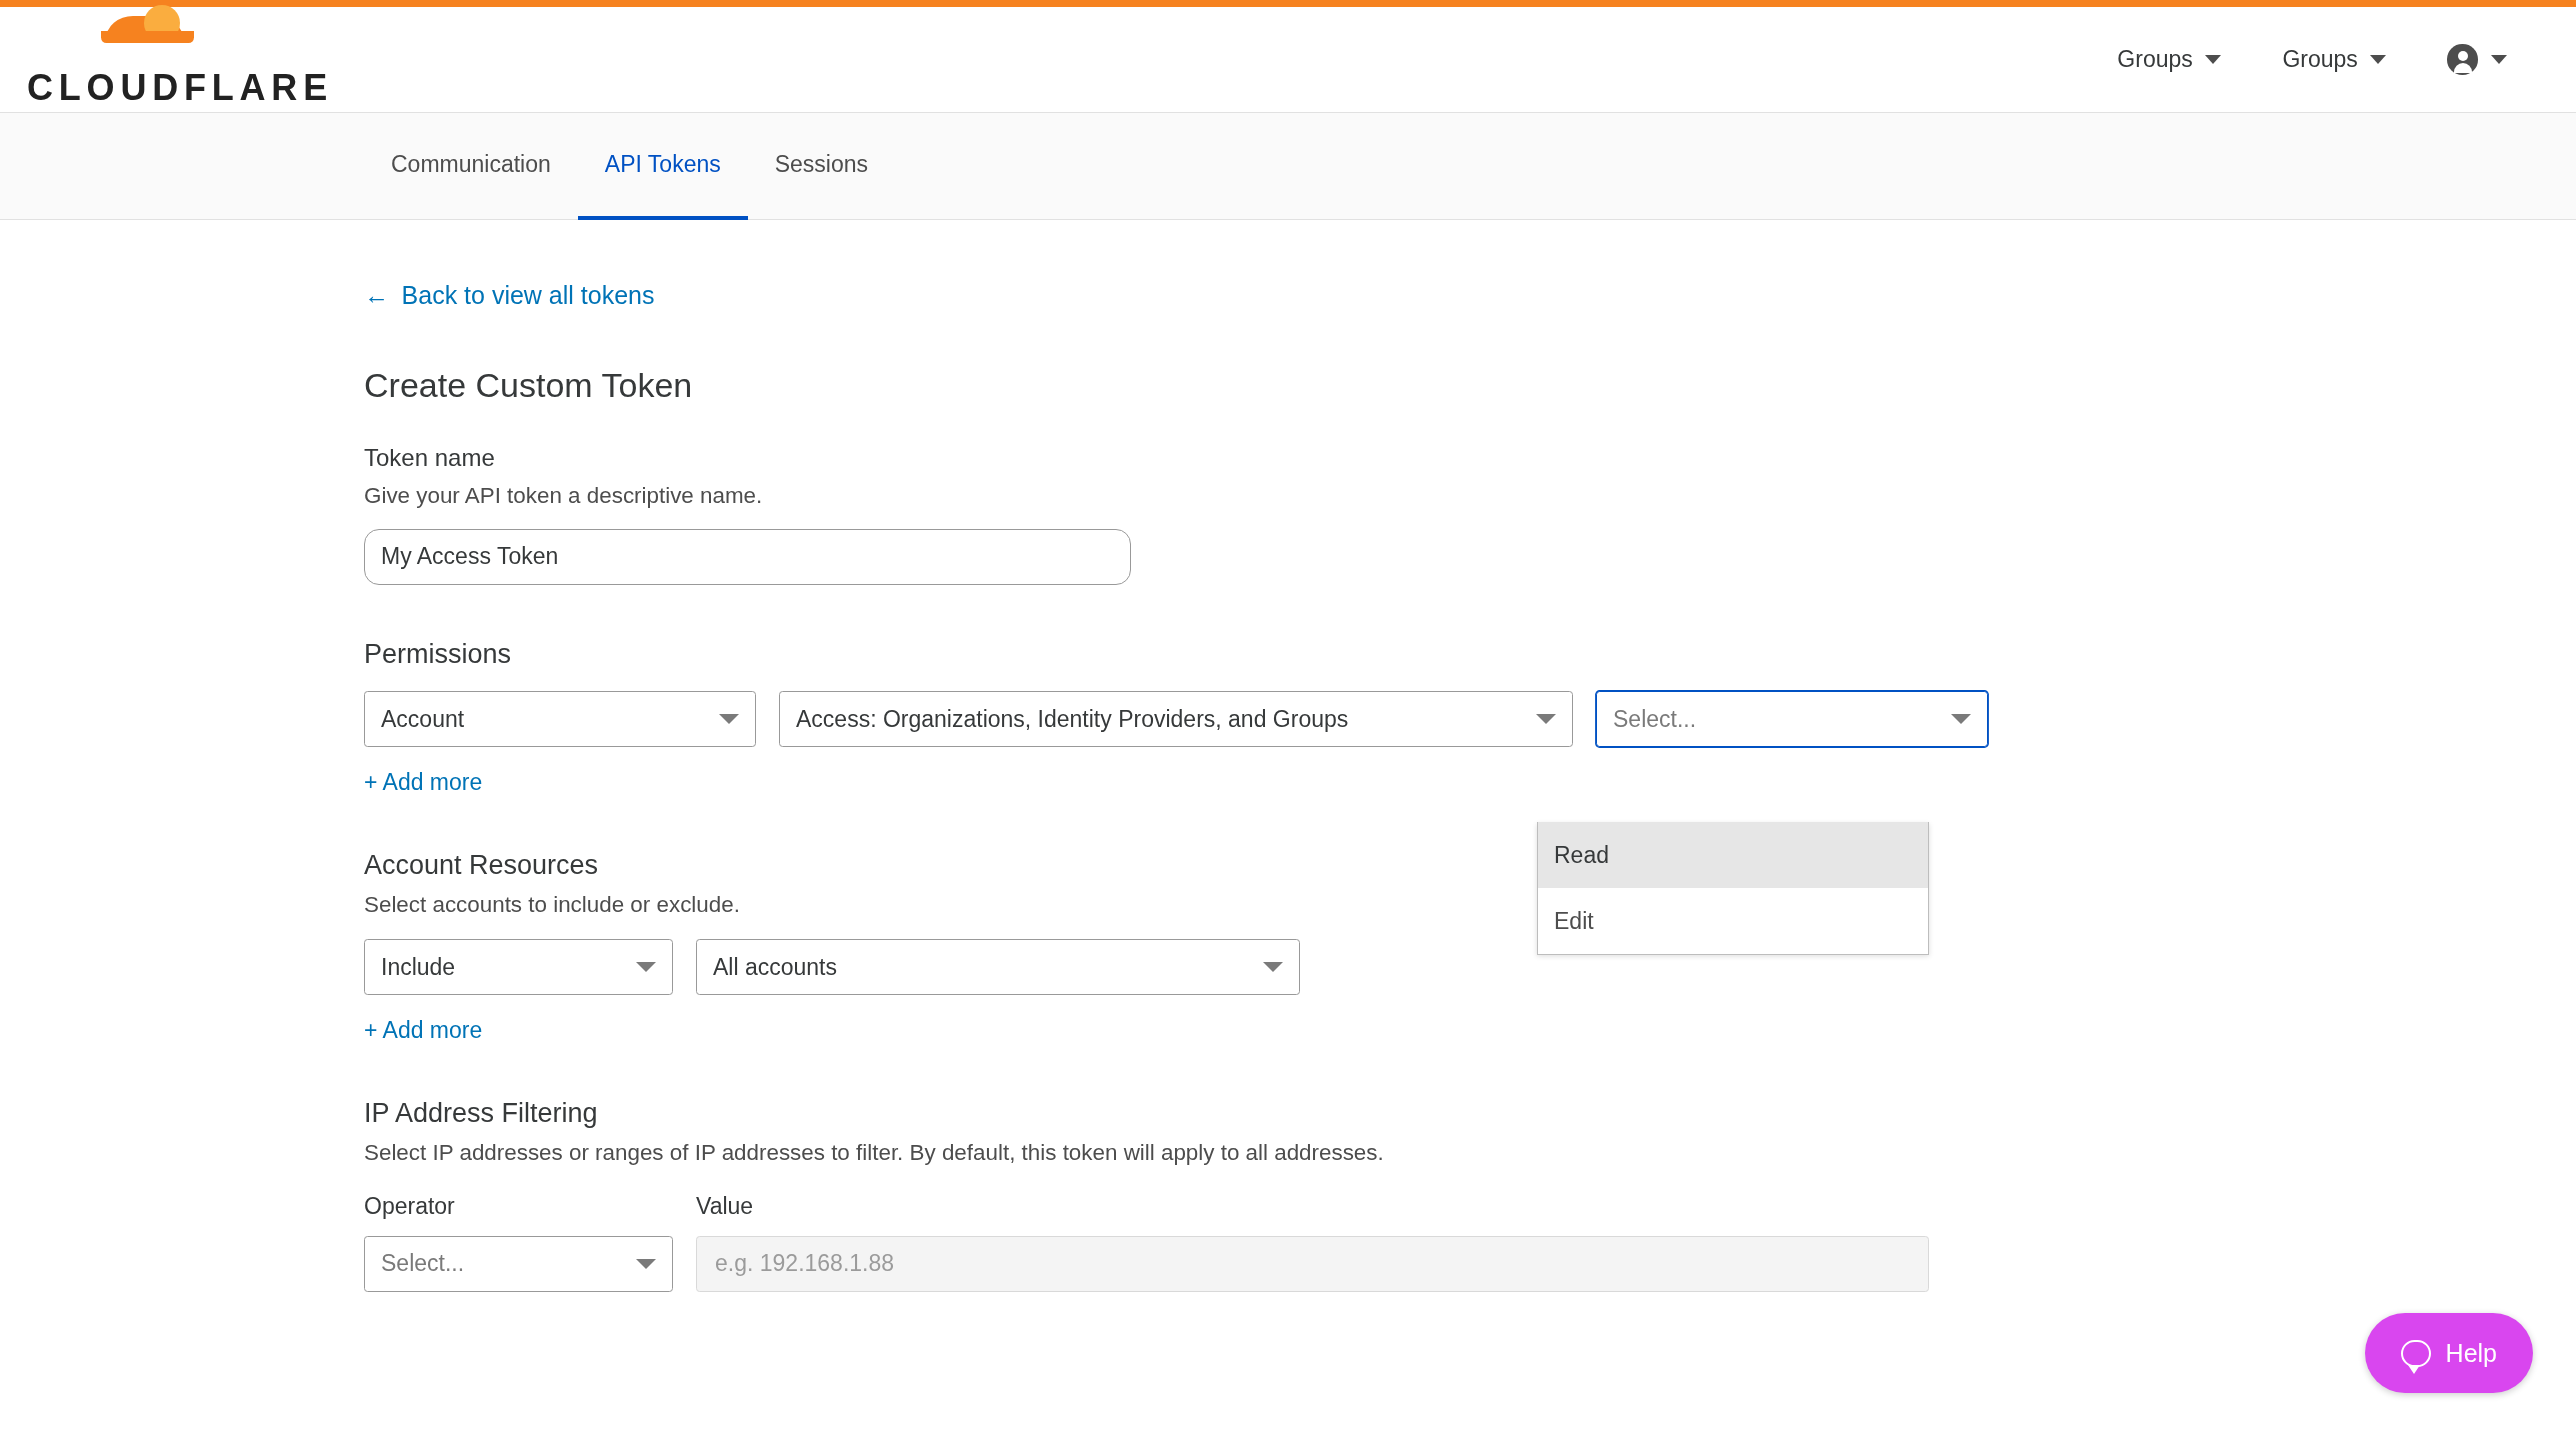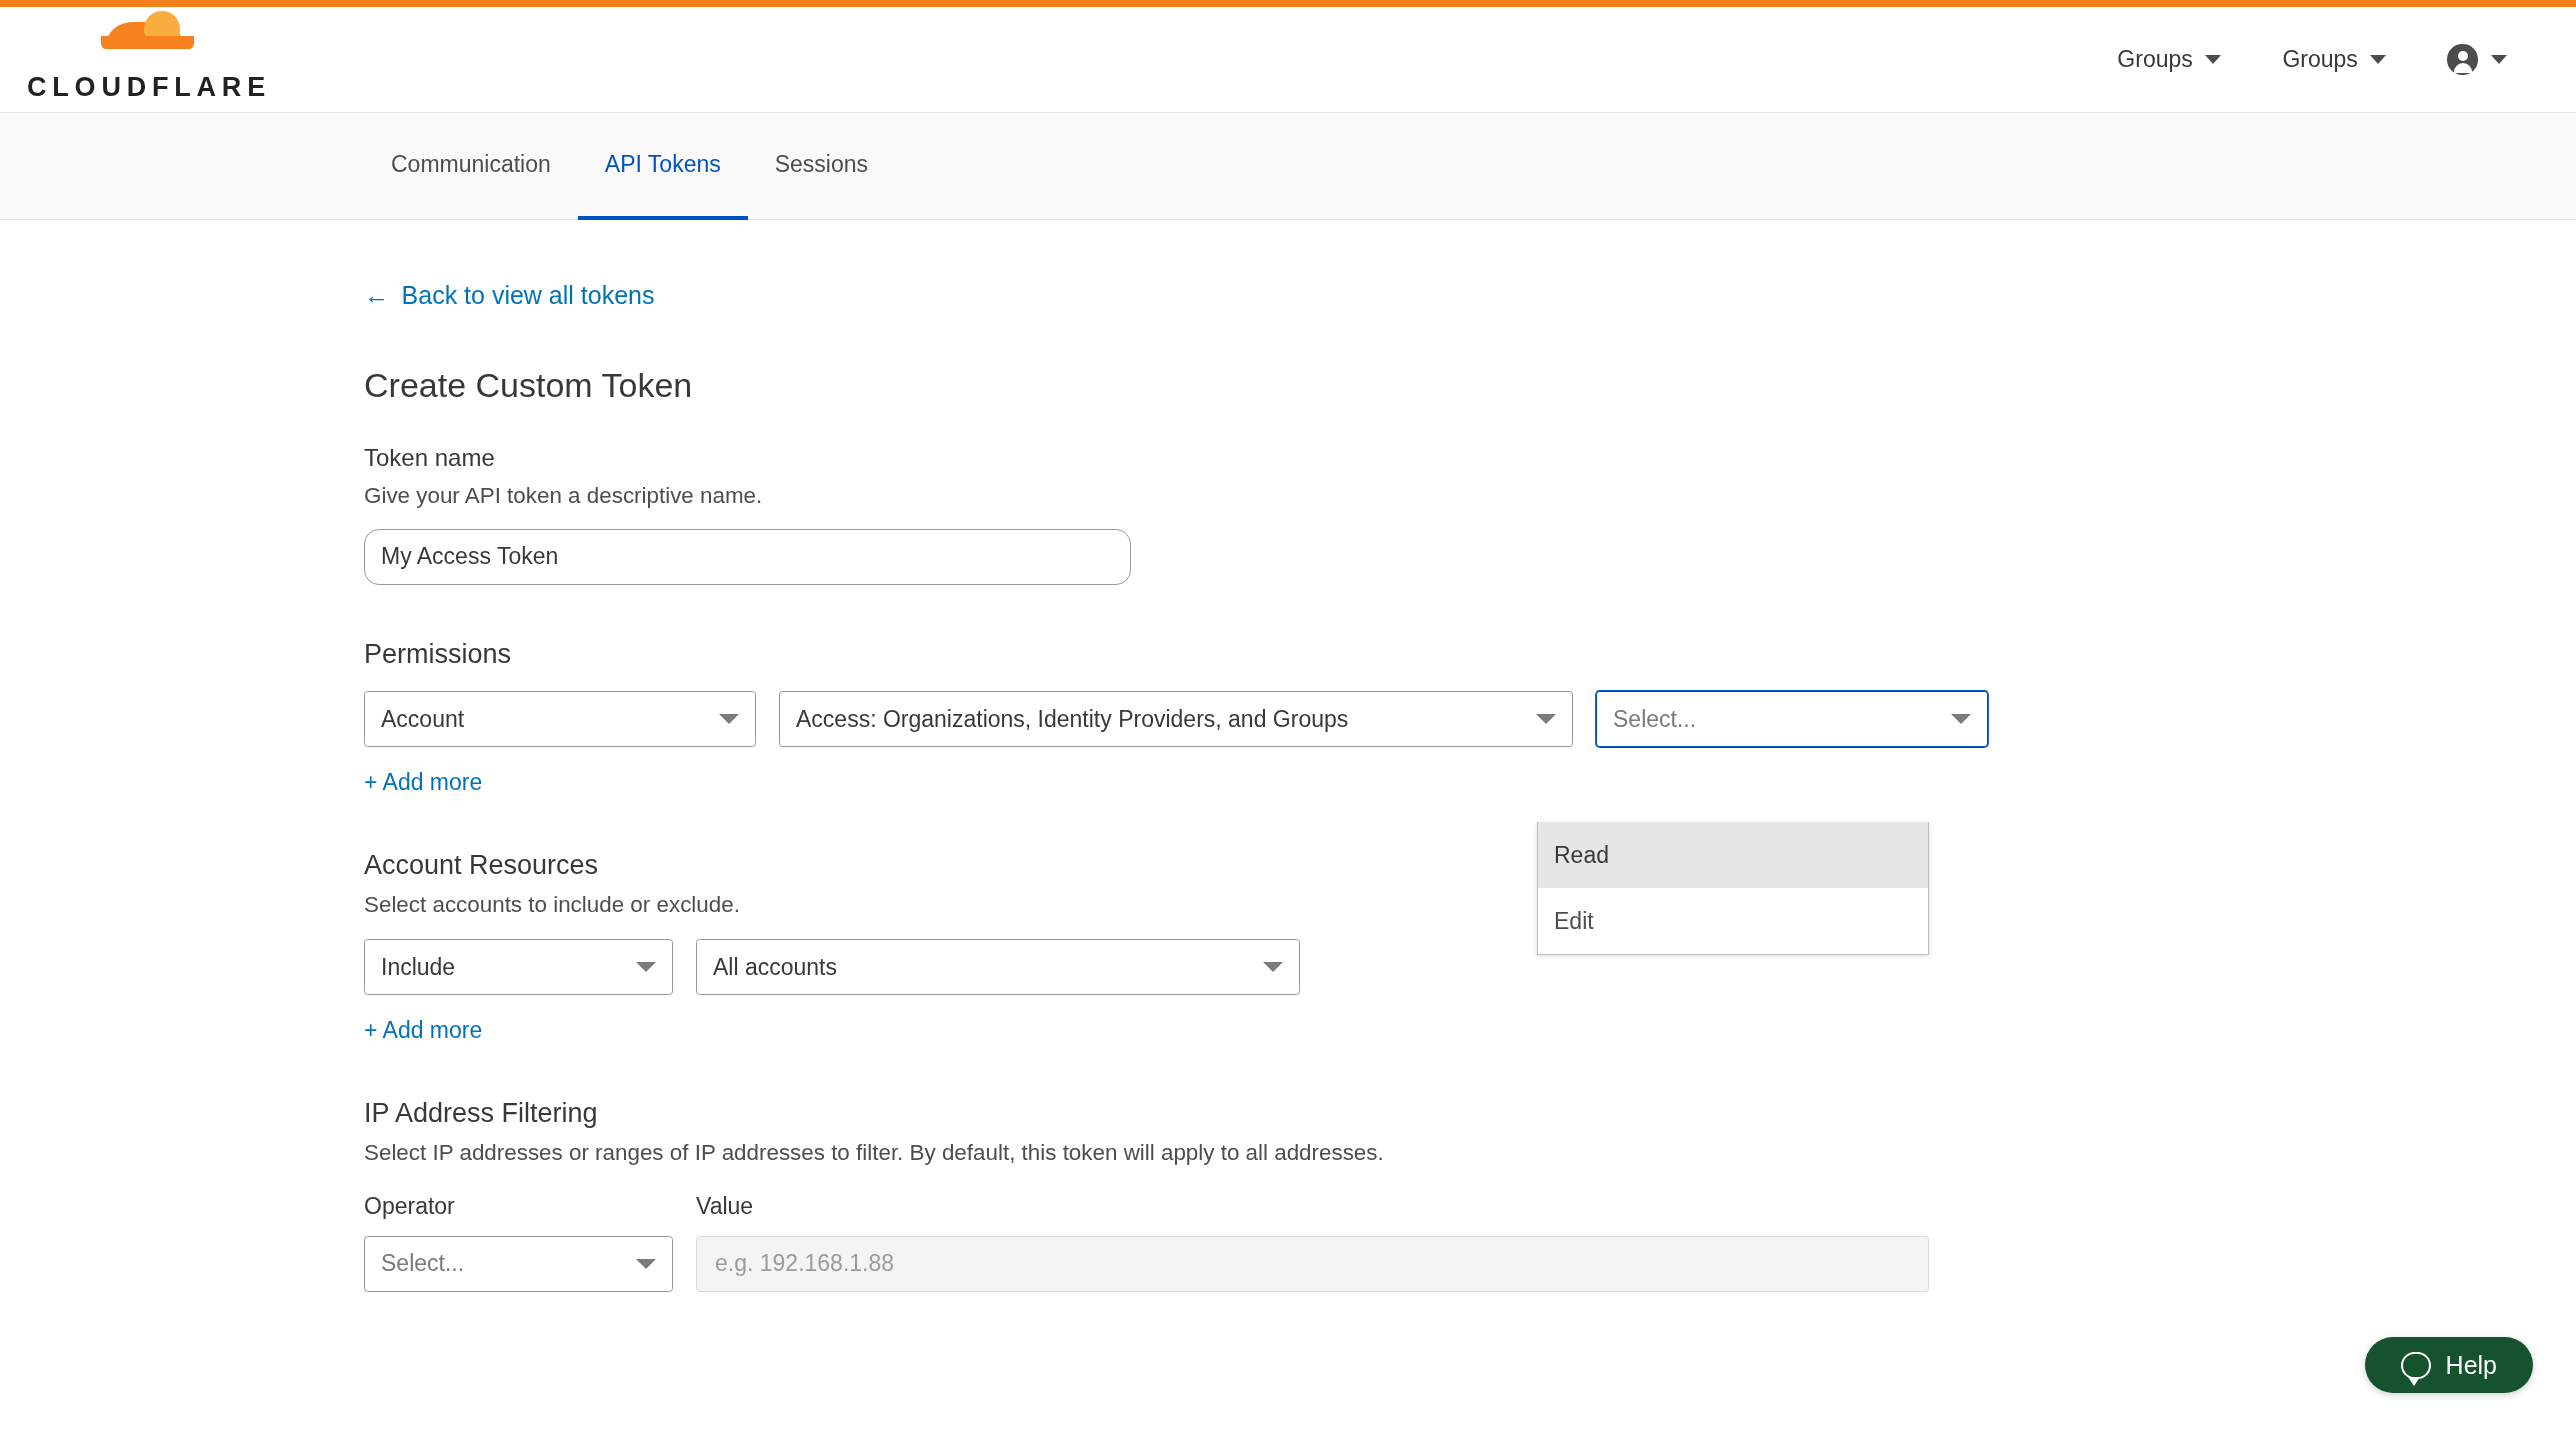--- a/index.html
+++ b/index.html
@@ -53,21 +53,21 @@
     left: 52px; top: -5.4px;
   }
   .logo-cloud .c3 {
     position: absolute;
     width: 93px; height: 12.6px;
     background: #f6821f;
     border-radius: 0 0 5.4px 5.4px;
     left: 9px; top: 20px;
   }
   .logo-text {
-    font-size: 27px;
+    font-size: 36px;
     font-weight: bold;
     letter-spacing: 5.8px;
     color: #222;
     font-family: "Liberation Sans", sans-serif;
     margin-top: 27px;
   }
   .header-right {
     display: flex;
     align-items: center;
     gap: 0px;
@@ -278,24 +278,24 @@
     padding: 0 18px;
     color: #9b9b9b;
     font-family: "Liberation Sans", sans-serif;
   }
   .value-input::placeholder { color: #9b9b9b; }
   
   .help-btn {
     position: absolute;
     right: 43px;
     bottom: 38px;
-    background: #14532d;
+    background: #d946ef;
     color: #fff;
     border-radius: 897px;
-    height: 56px;
+    height: 80px;
     padding: 16px 36px;
     display: flex;
     align-items: center;
     gap: 14.4px;
     font-size: 25px;
     cursor: pointer;
     box-shadow: 0 1.8px 7.2px rgba(0,0,0,.2);
   }
   .help-bubble {
     width: 30.5px; height: 27px;

